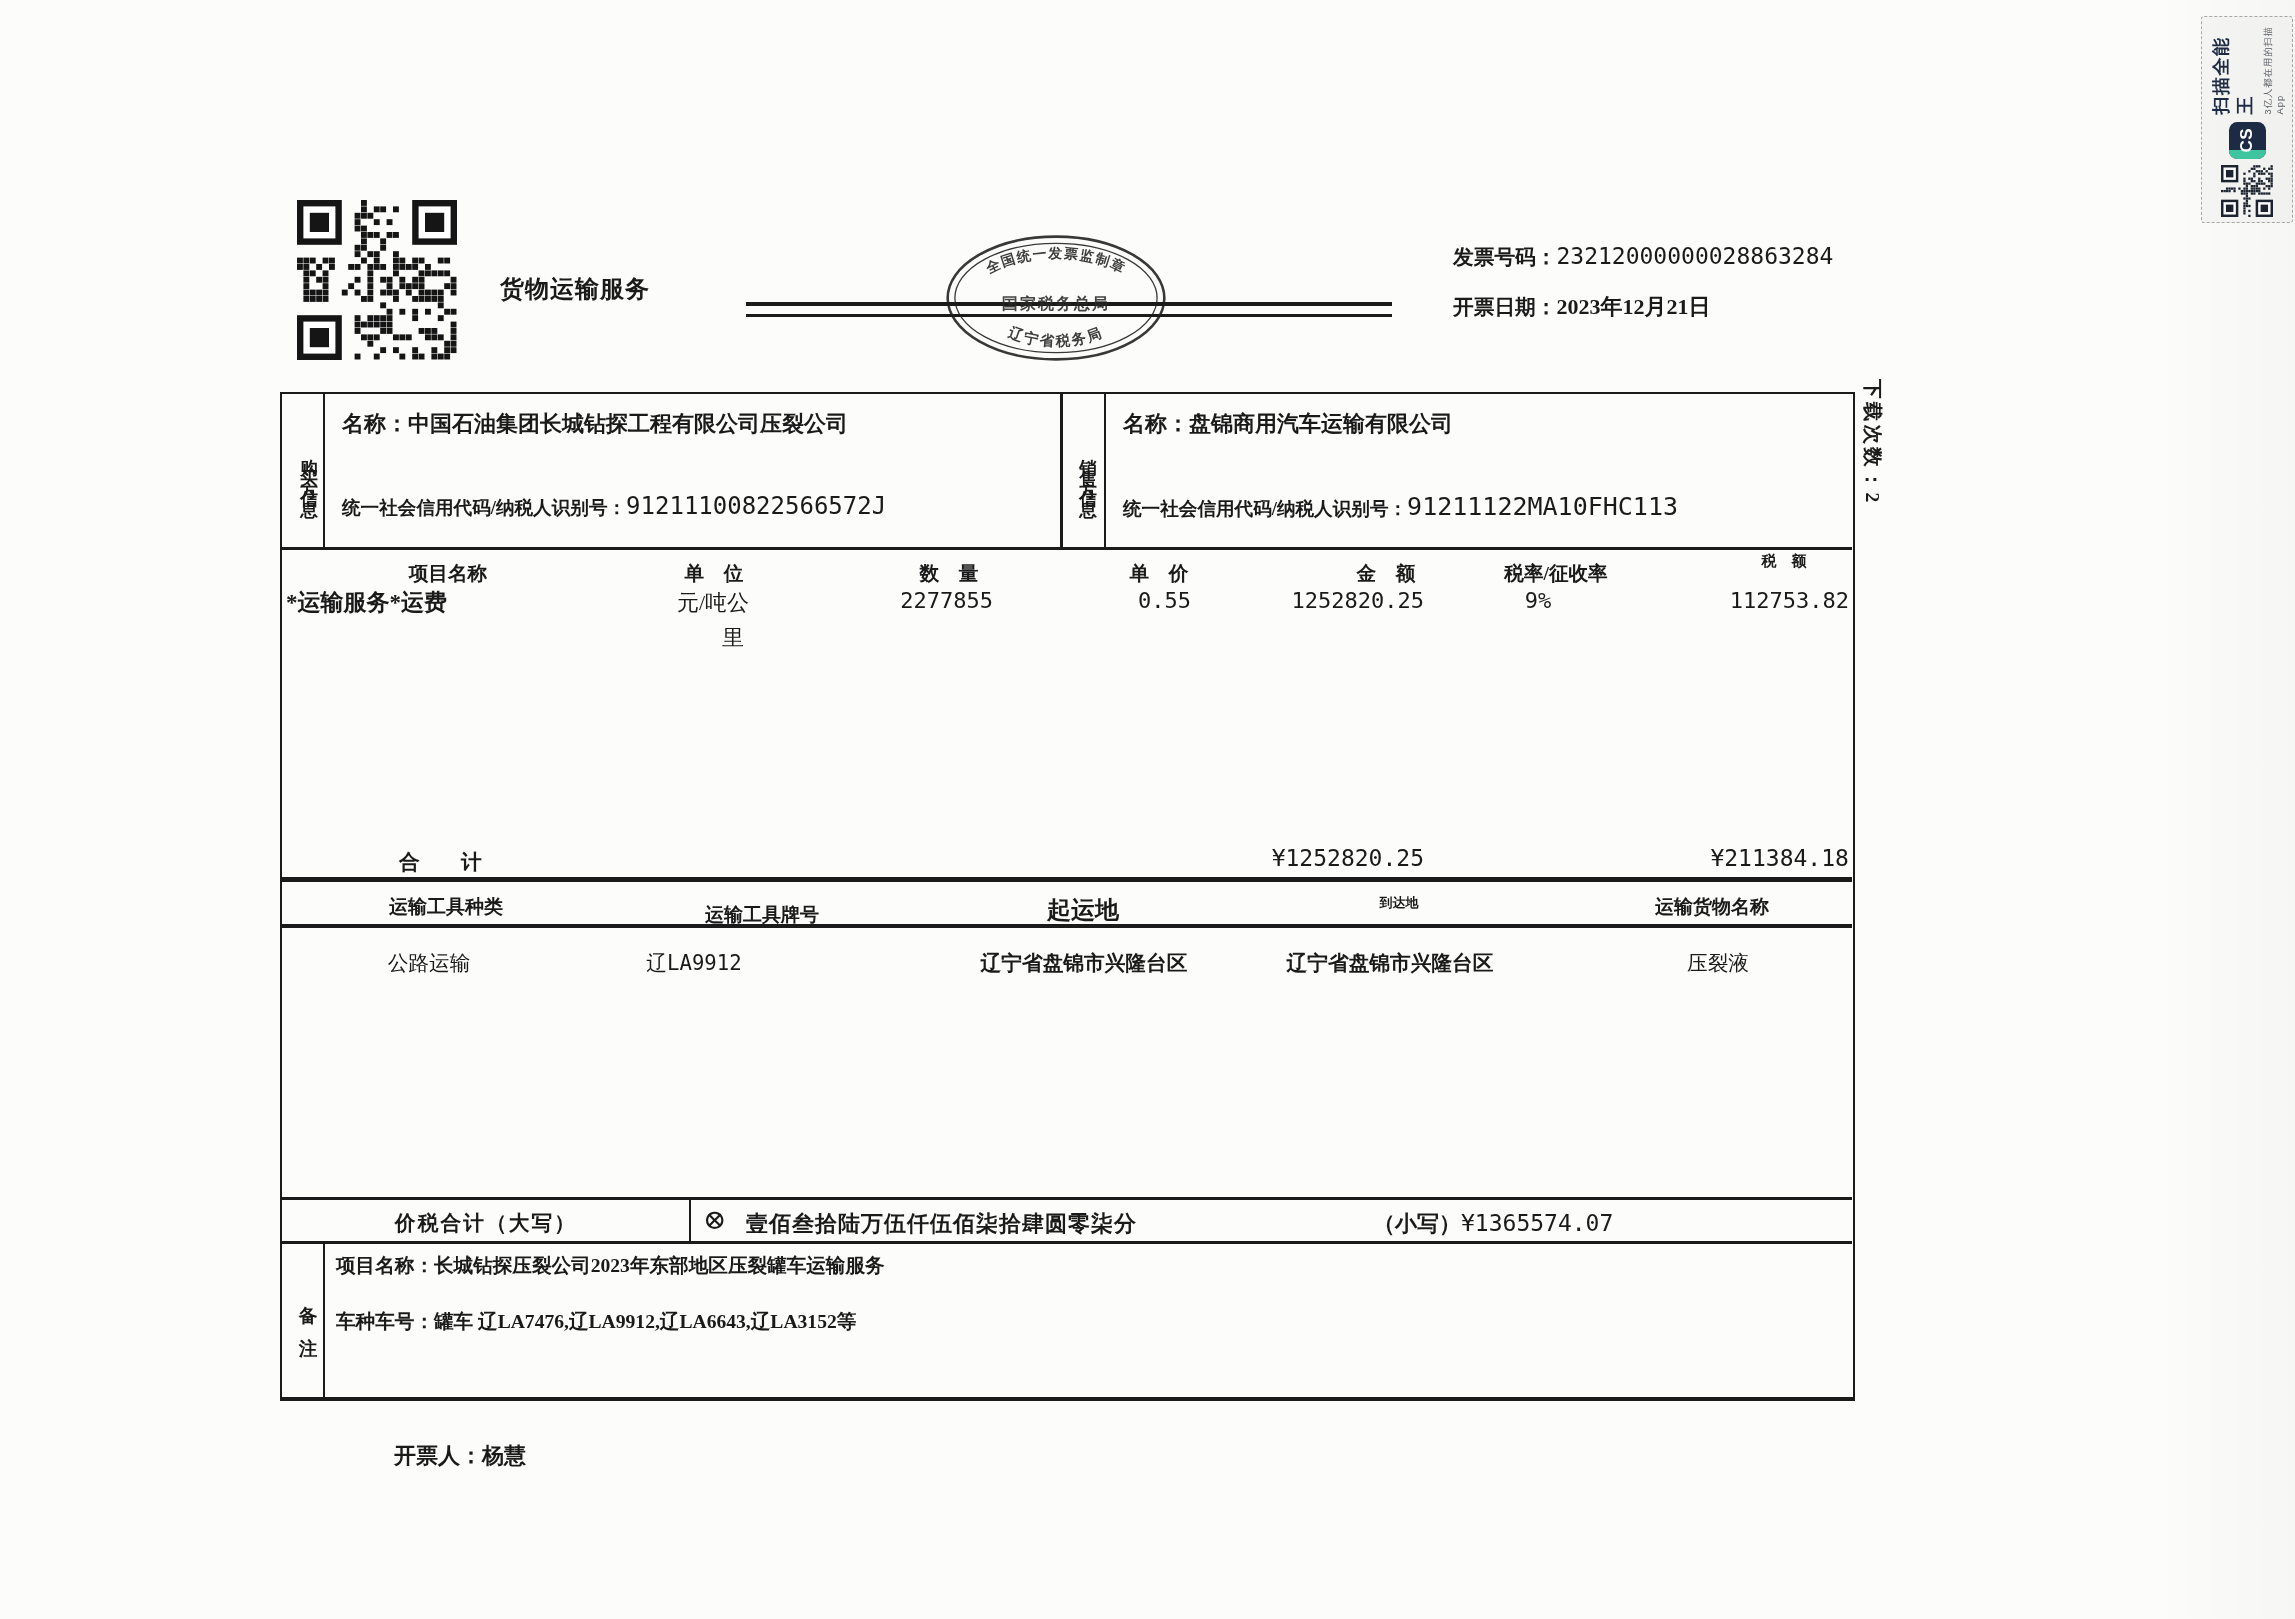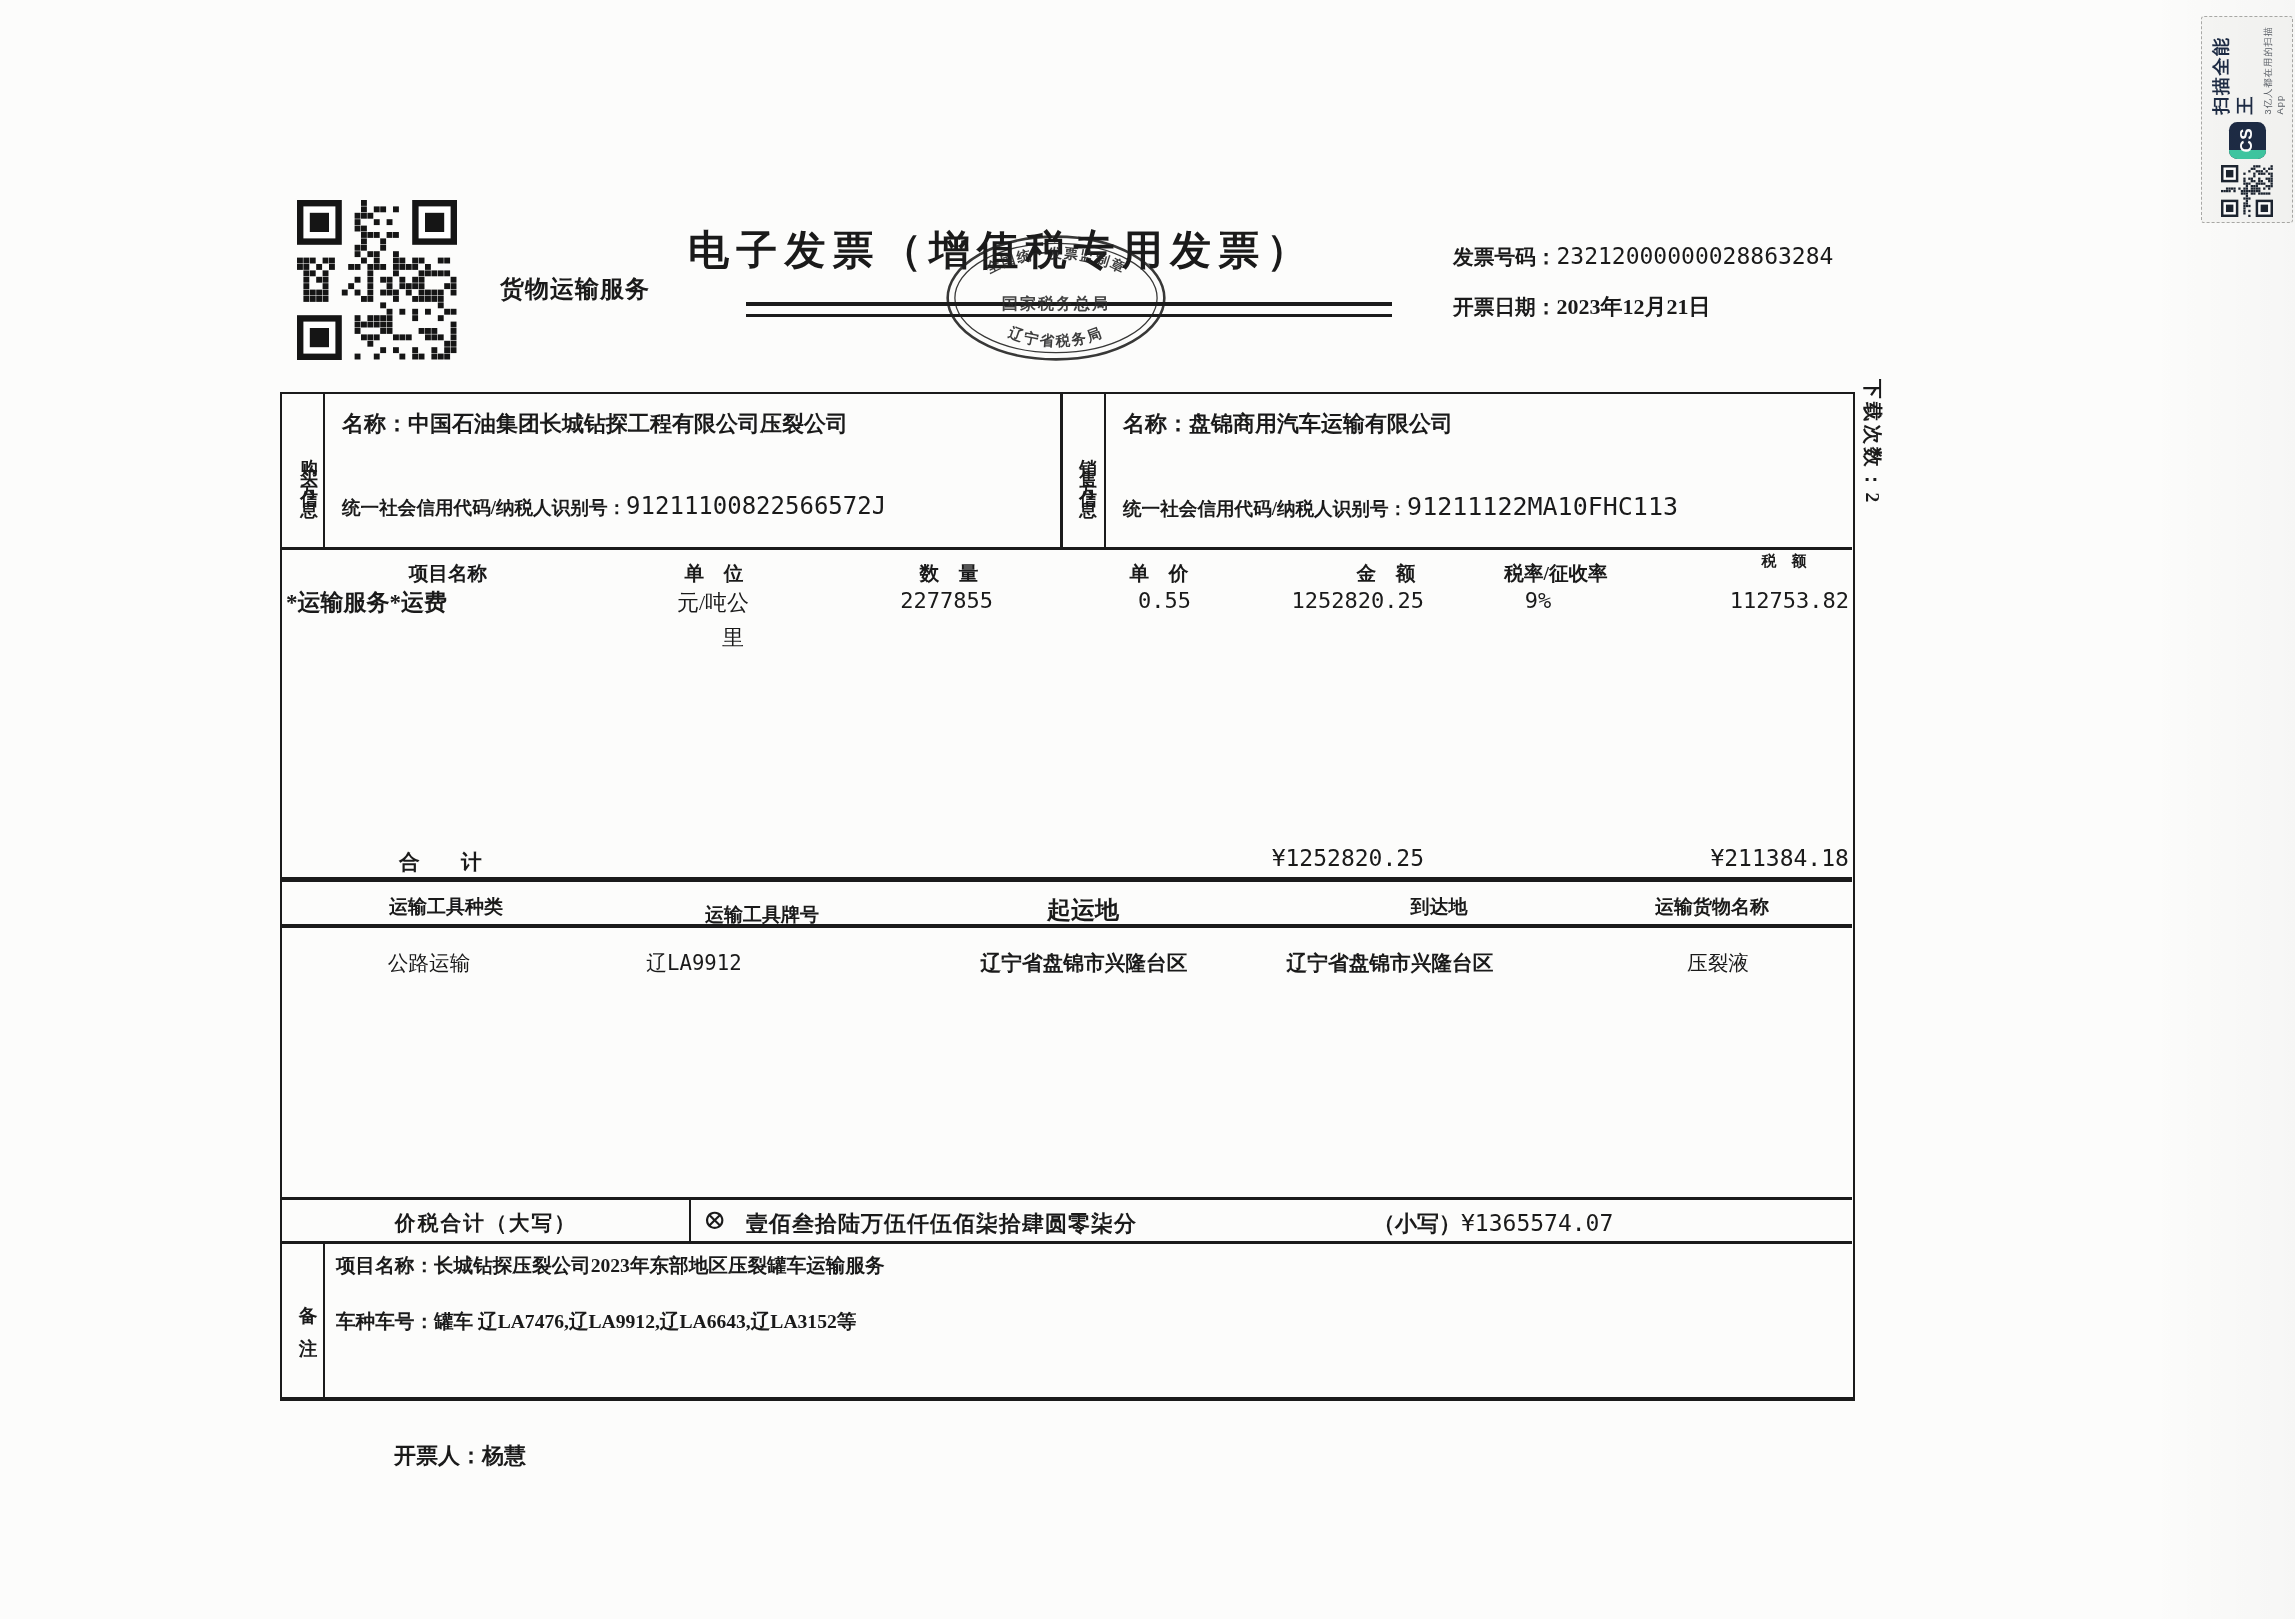--- a/index.html
+++ b/index.html
@@ -229,21 +229,20 @@
         <rect x="223.20000000000002" y="0" width="86.8" height="86.8" fill="#151515"></rect>
         <rect x="235.6" y="12.4" width="62" height="62" fill="#ffffff"></rect>
         <rect x="248" y="24.8" width="37.2" height="37.2" fill="#151515"></rect>
         <rect x="0" y="223.20000000000002" width="86.8" height="86.8" fill="#151515"></rect>
         <rect x="12.4" y="235.6" width="62" height="62" fill="#ffffff"></rect>
         <rect x="24.8" y="248" width="37.2" height="37.2" fill="#151515"></rect>
       </svg></div>
 
   <div class="abs sans b" style="left:500px;top:273px;font-size:24px;letter-spacing:1px;">货物运输服务</div>
 
-  <div class="abs b nw" style="left:688px;top:223px;font-size:41px;letter-spacing:7.2px;">电子发票（增值税专用发票）</div>
 
   <div class="abs hline" style="left:746px;top:302px;width:646px;height:4.1px;"></div>
   <div class="abs hline" style="left:746px;top:314px;width:646px;height:2.6px;"></div>
 
   <div class="abs" style="left:944px;top:233px;width:224px;height:130px;">
     <svg width="224" height="130" viewBox="0 0 434 252" xmlns="http://www.w3.org/2000/svg" style="opacity:.88;">
       <defs>
         <path id="arcTop" d="M 44 152 A 174 94 0 1 1 390 152" fill="none"></path>
         <path id="arcBot" d="M 76 158 A 146 82 0 0 0 358 158" fill="none"></path>
         <filter id="blr">
@@ -316,21 +315,21 @@
     <div class="abs cx num" style="left:1256px;top:194px;font-size:22px;">9%</div>
     <div class="abs num" style="right:4.1px;top:194px;font-size:22px;">112753.82</div>
 
     <div class="abs b nw" style="left:117px;top:454px;font-size:20.7px;">合　　计</div>
     <div class="abs num" style="right:429px;top:451px;font-size:23px;">¥1252820.25</div>
     <div class="abs num" style="right:4.1px;top:451px;font-size:23px;">¥211384.18</div>
 
     <div class="abs cx b" style="left:164px;top:500px;font-size:19px;">运输工具种类</div>
     <div class="abs cx b" style="left:480px;top:500px;font-size:19px;margin-top:8px;">运输工具牌号</div>
     <div class="abs cx b" style="left:801px;top:500px;font-size:24px;">起运地</div>
-    <div class="abs cx b" style="left:1117px;top:500px;font-size:19px;margin-left:40px;">到达地</div>
+    <div class="abs cx b" style="left:1117px;top:500px;font-size:13px;">到达地</div>
     <div class="abs cx b" style="left:1430px;top:500px;font-size:19px;">运输货物名称</div>
 
     <div class="abs cx" style="left:147px;top:555px;font-size:20.7px;">公路运输</div>
     <div class="abs cx num" style="left:412px;top:555px;font-size:20.7px;">辽LA9912</div>
     <div class="abs cx b" style="left:802px;top:555px;font-size:20.7px;">辽宁省盘锦市兴隆台区</div>
     <div class="abs cx b" style="left:1108px;top:555px;font-size:20.7px;">辽宁省盘锦市兴隆台区</div>
     <div class="abs cx" style="left:1436px;top:555px;font-size:20.7px;">压裂液</div>
 
     <div class="abs cx b" style="left:204px;top:815px;font-size:20.7px;letter-spacing:2.1px;">价税合计（大写）</div>
     <span class="abs" style="left:421px;top:809px;font-size:28px;">⊗</span>

